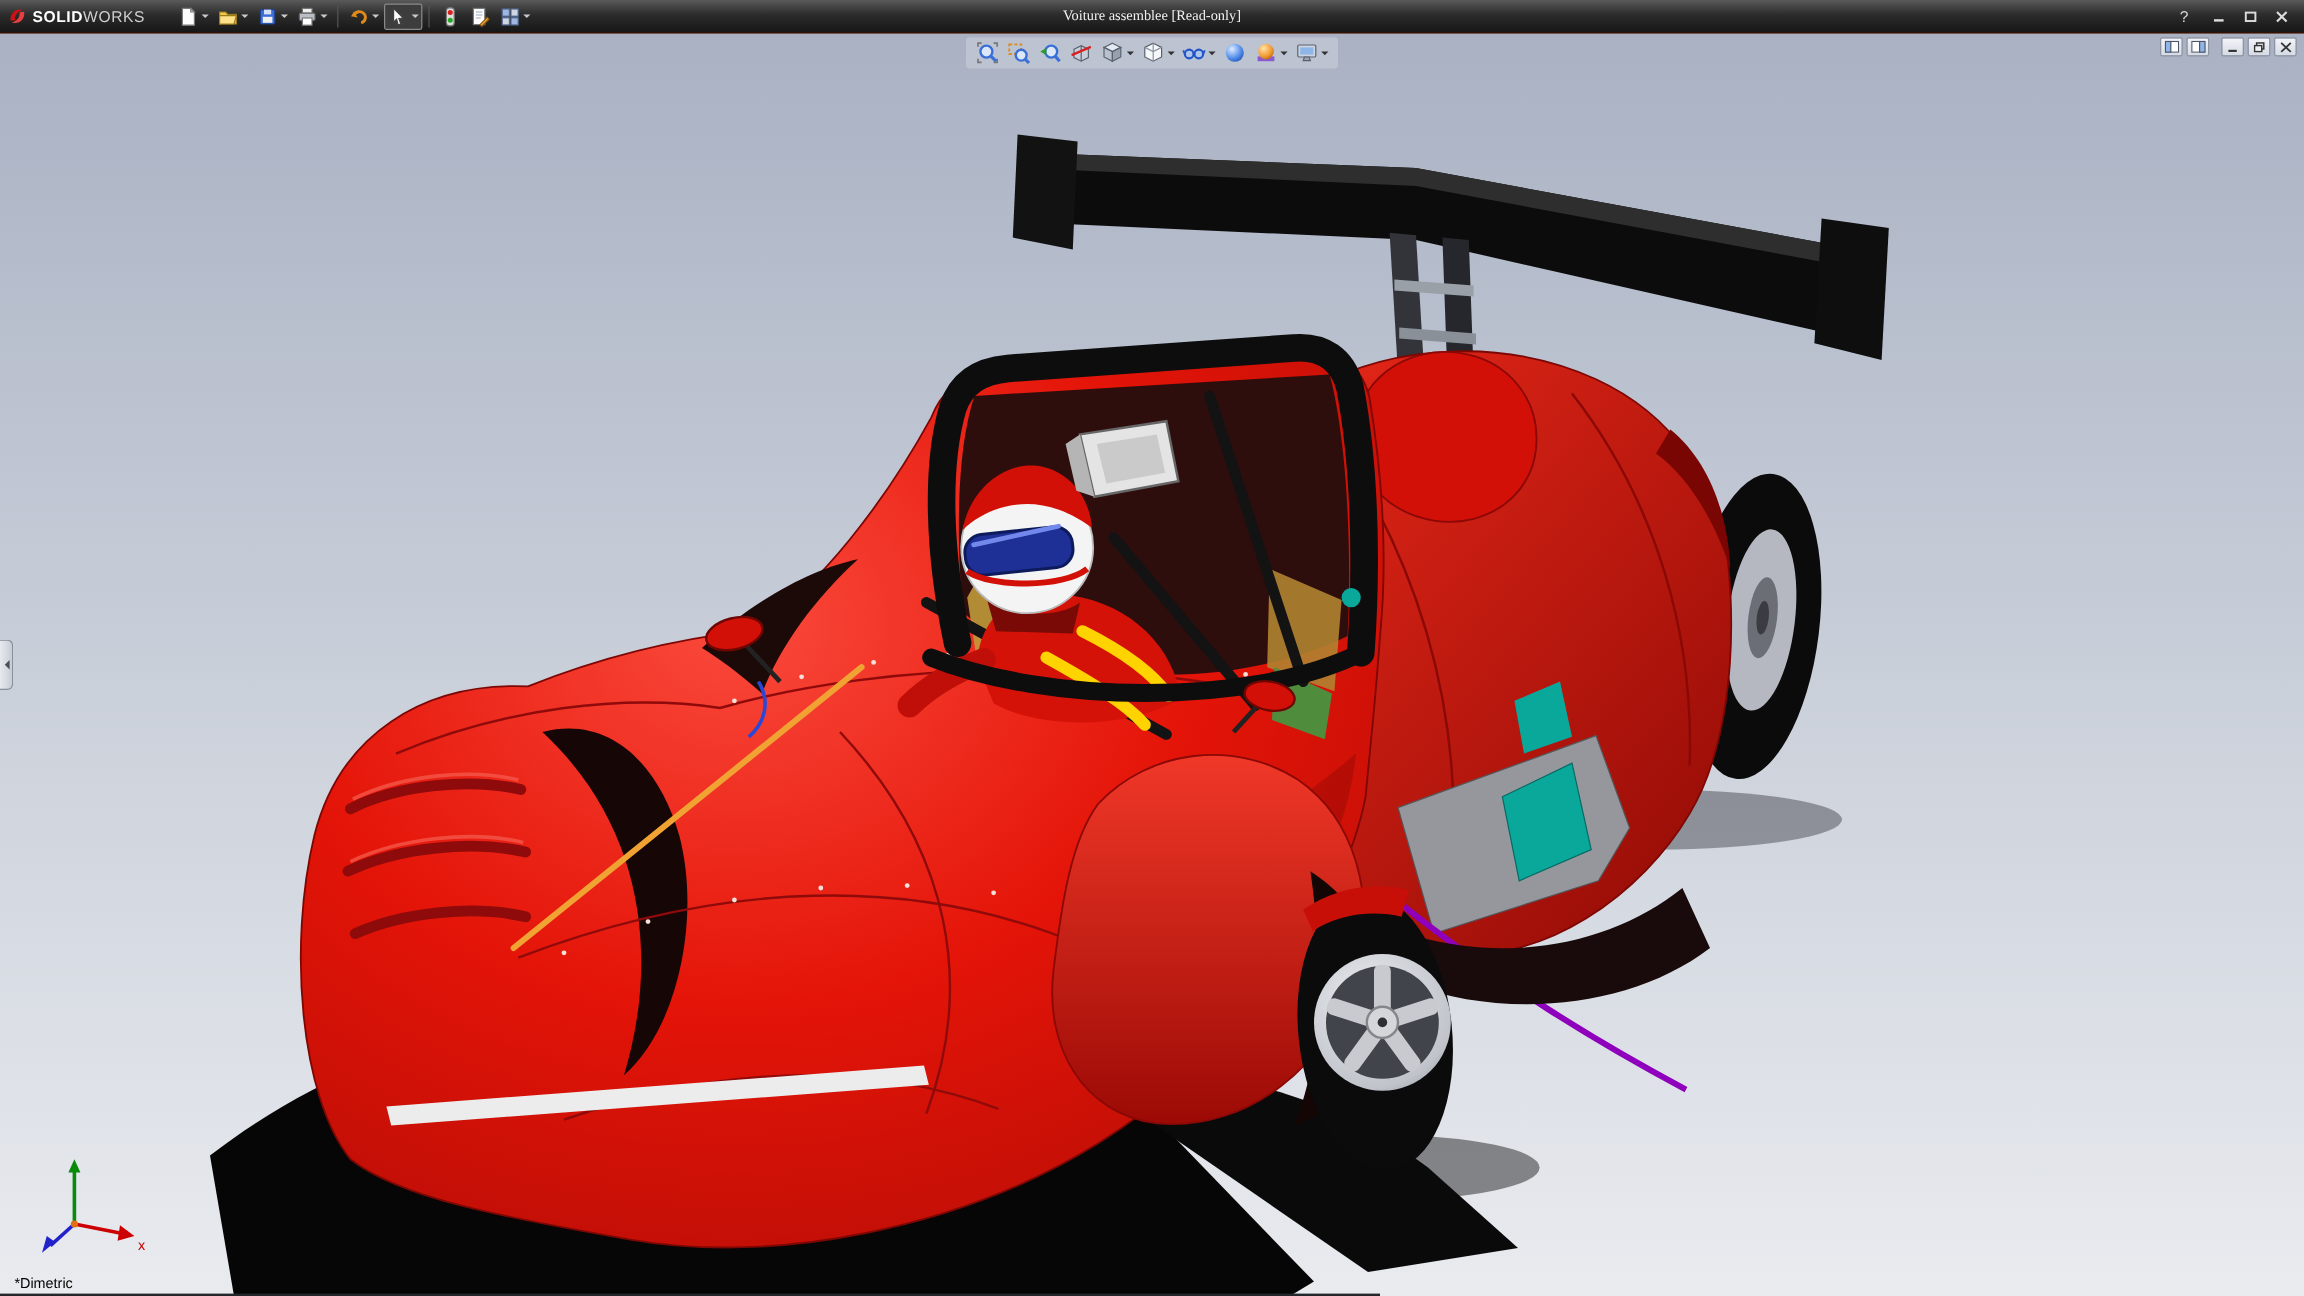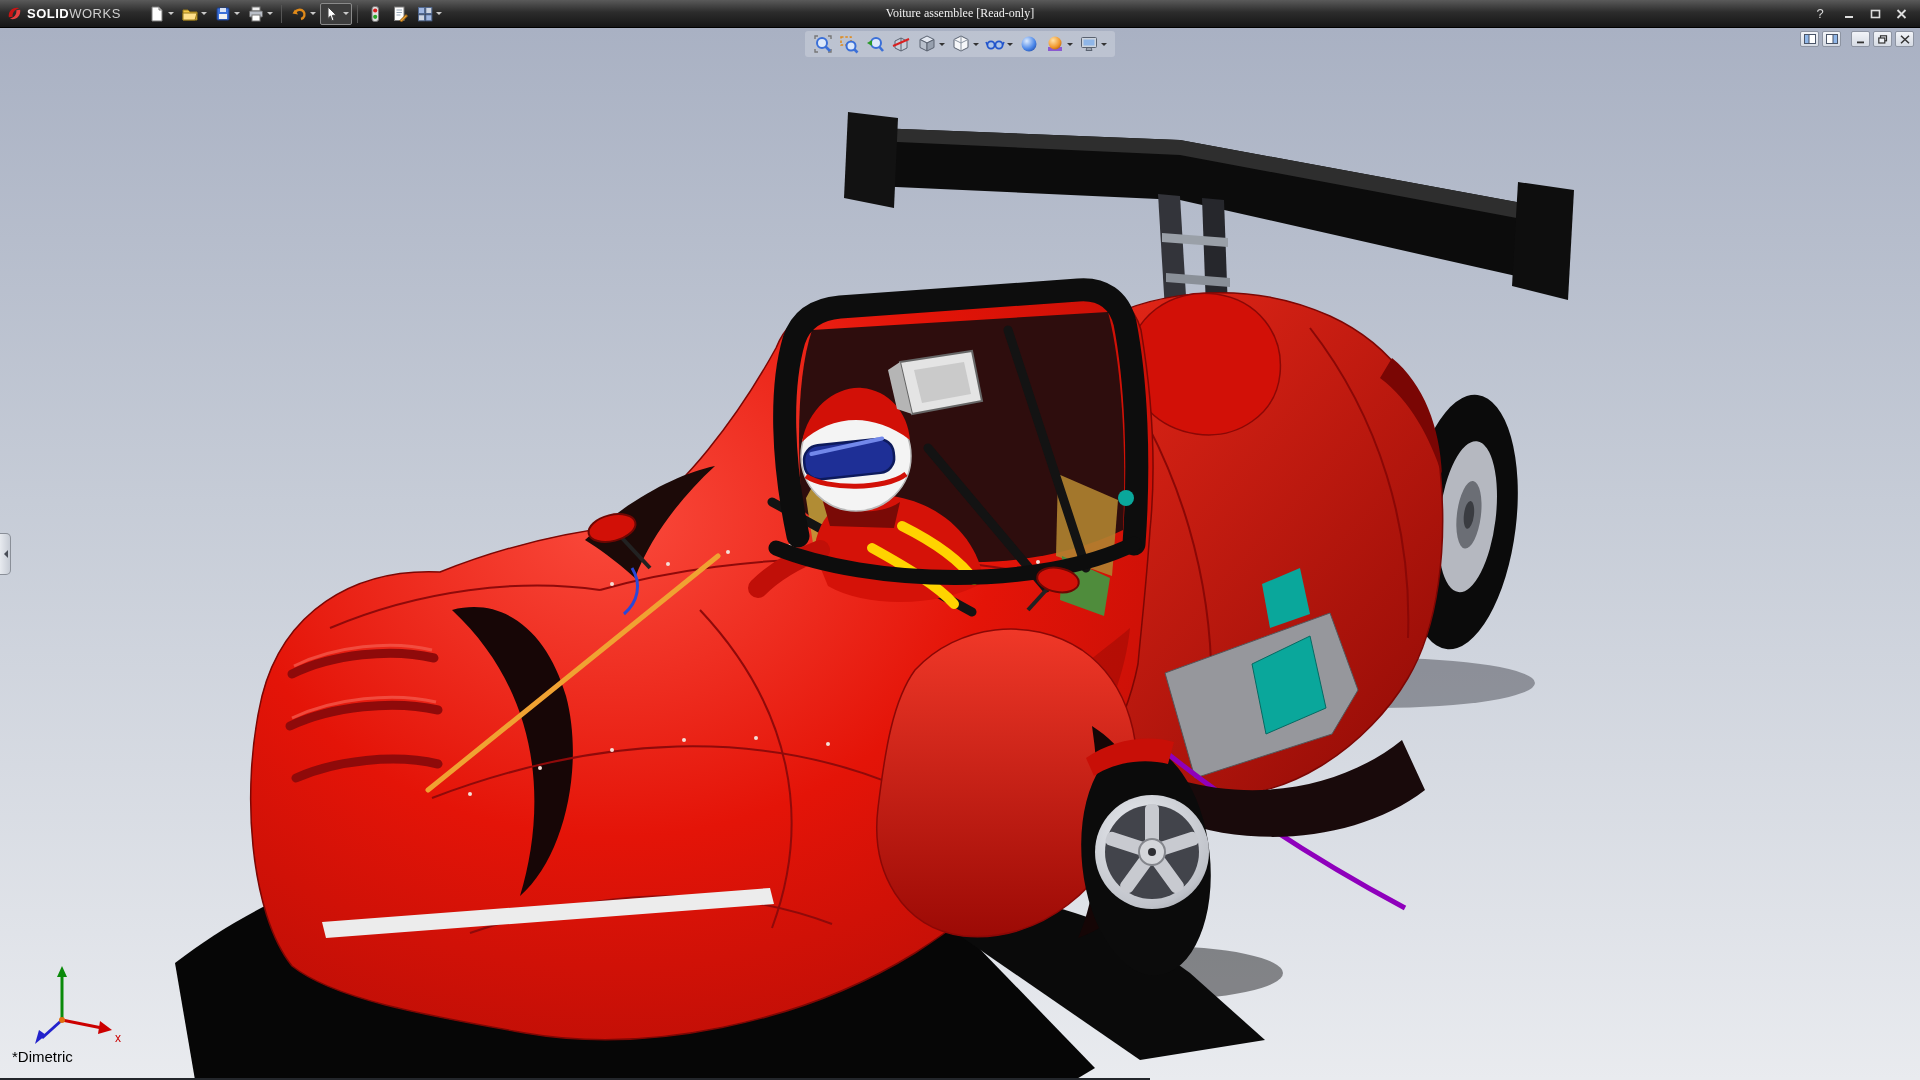--- a/index.html
+++ b/index.html
@@ -50,21 +50,21 @@
 
   
   .doc-ctl{position:absolute; top:3px; right:6px; display:flex; gap:10px; align-items:center;}
   .doc-group{display:flex; gap:3px;}
   .doc-btn{width:19px; height:16px; background:linear-gradient(#f2f4f8,#d6dbe4);
     border:1px solid #8d94a2; border-radius:2px; display:flex; align-items:center;
     justify-content:center; cursor:default;}
 
   
   .triad{position:absolute; left:16px; bottom:26px;}
-  .view-label{position:absolute; left:12px; bottom:15px; font-size:15px; color:#000;}
+  .view-label{position:absolute; left:12px; bottom:4px; font-size:12px; color:#000;}
   .bottom-line{position:absolute; left:0; bottom:0; width:1150px; height:2px; background:#23262b;}
 
   
   .collapse-tab{position:absolute; left:0; top:505px; width:11px; height:42px;
     background:linear-gradient(90deg,#e7eaef,#c7ccd5); border:1px solid #8a8f98; border-left:none;
     border-radius:0 5px 5px 0; display:flex; align-items:center; justify-content:center; cursor:pointer;}
   .collapse-tab .arrow{width:0;height:0;border:4px solid transparent;border-right-color:#4a4f58;margin-right:2px;}
 </style>
 </head>
 <body>

